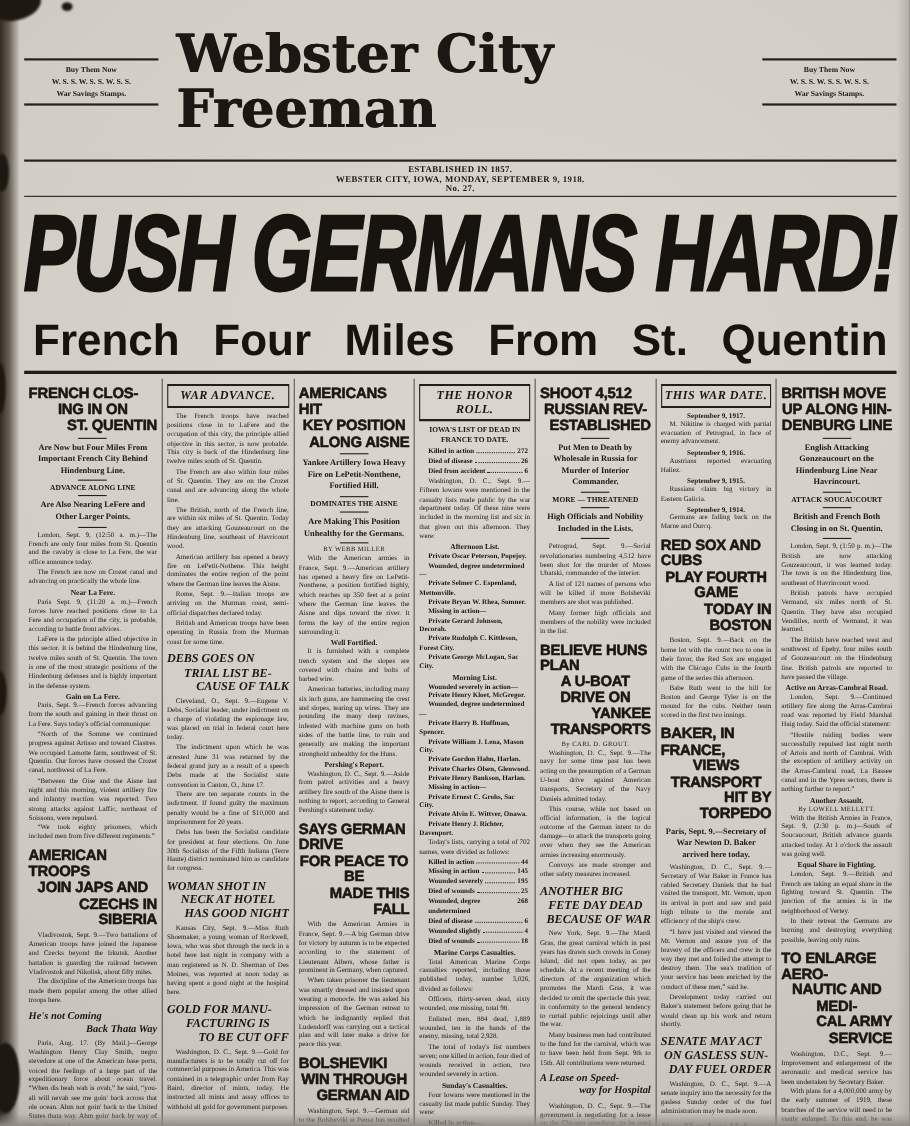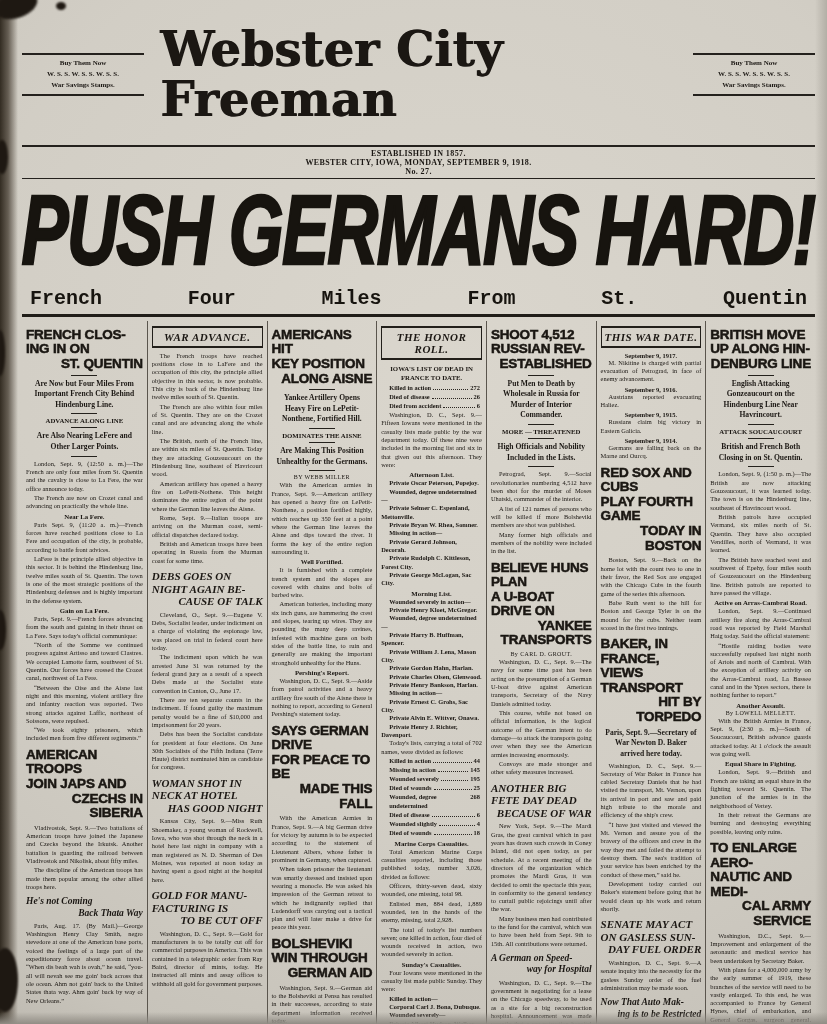--- a/index.html
+++ b/index.html
@@ -18,39 +18,39 @@
     text-shadow:1px 0 0 #1b1713;}
   .dateline{display:flex;justify-content:space-between;align-items:center;
     border-top:2px solid #24211d;border-bottom:1px solid #24211d;
     font-size:8px;font-weight:bold;letter-spacing:.4px;padding:2px 6px;margin-top:4px;flex-direction:column;}
 
   
   .banner{display:flex;justify-content:center;height:108px;margin-top:0;overflow:visible;font-style:italic;}
   .banner .txt{display:inline-block;white-space:nowrap;font-family:"Liberation Sans",sans-serif;
     font-weight:bold;font-size:84px;line-height:1.05;letter-spacing:-2px;color:#17140f;
     -webkit-text-stroke:2.2px #17140f;transform:scale(.84,1.16);transform-origin:center top;}
-  .subhead-row{font-family:Liberation Mono, monospace;font-weight:bold;font-size:20px;
+  .subhead-row{font-family:Liberation Sans, sans-serif;font-weight:bold;font-size:40px;
     text-align:justify;text-align-last:justify;padding:0 8px 4px;border-bottom:3px solid #201d18;
     line-height:1.15;color:#17140f;}
 
   
   .columns{display:flex;margin-top:4px;height:748px;overflow:hidden;}
   .col{flex:1 1 0;padding:2px 4px;overflow:hidden;}
   .col + .col{border-left:1px solid #5a554d;}
   .col:nth-child(1){flex:1.16;}
   .col:nth-child(2){flex:1.1;}
 
   .hl{margin:5px 0 3px;}
   .hl.display{font-family:Liberation Sans, sans-serif;font-weight:bold;font-size:13.5px;
     line-height:1.08;letter-spacing:-.2px;-webkit-text-stroke:.5px #17140f;}
   .hl.slab{font-family:"Liberation Serif",serif;font-style:italic;font-weight:bold;
     font-size:11px;line-height:1.14;}
   .hl.news{font-family:"Liberation Serif",serif;font-style:italic;font-weight:bold;
     font-size:9.5px;line-height:1.18;}
-  .al-l{text-align:left}.al-c{}.al-r{text-align:right}
+  .al-l{text-align:left}.al-c{text-align:center}.al-r{text-align:right}
 
   .boxhead{font-family:"Liberation Serif",serif;font-style:italic;font-weight:bold;
     font-size:11px;text-align:center;border:2px solid #221f1a;border-left-width:1px;
     border-right-width:1px;padding:3px 2px;margin:3px 0 4px;letter-spacing:.5px;}
   .deck{font-size:7.6px;font-weight:bold;text-align:center;margin:2px 2px;line-height:1.4;}
   .cross{font-size:6.8px;font-weight:bold;text-align:center;margin:2px 0 1px;}
   .byline{font-size:6px;text-align:center;margin:1px 0;letter-spacing:.4px;}
   .subhead{font-size:6.8px;font-weight:bold;text-align:center;margin:2px 0;line-height:1.35;}
   .datehead{font-size:6.5px;font-weight:bold;text-align:center;margin:2px 0 0;}
   .p{font-size:6.4px;line-height:1.3;text-align:justify;text-indent:8px;margin:0 0 1px;}
@@ -148,21 +148,21 @@
         <div class="col">
           <div class="boxhead">WAR ADVANCE.</div>
           <div class="p">The French troops have reached positions close in to LaFere and the occupation of this city, the principle allied objective in this sector, is now probable. This city is back of the Hindenburg line twelve miles south of St. Quentin.</div>
           <div class="p">The French are also within four miles of St. Quentin. They are on the Crozet canal and are advancing along the whole line.</div>
           <div class="p">The British, north of the French line, are within six miles of St. Quentin. Today they are attacking Gouzeaucourt on the Hindenburg line, southeast of Havricourt wood.</div>
           <div class="p">American artillery has opened a heavy fire on LePetit-Nothene. This height dominates the entire region of the point where the German line leaves the Aisne.</div>
           <div class="p">Rome, Sept. 9.—Italian troops are arriving on the Murman coast, semi-official dispatches declared today.</div>
           <div class="p">British and American troops have been operating in Russia from the Murman coast for some time.</div>
           <div class="hl slab">
             <div class="al-l">DEBS GOES ON</div>
-            <div class="al-c">NIGHT AGAIN BE-</div>
+            <div class="al-c">TRIAL LIST BE-</div>
             <div class="al-r">CAUSE OF TALK</div>
           </div>
           <div class="p">Cleveland, O., Sept. 9.—Eugene V. Debs, Socialist leader, under indictment on a charge of violating the espionage law, was placed on trial in federal court here today.</div>
           <div class="p">The indictment upon which he was arrested June 31 was returned by the federal grand jury as a result of a speech Debs made at the Socialist state convention in Canton, O., June 17.</div>
           <div class="p">There are ten separate counts in the indictment. If found guilty the maximum penalty would be a fine of $10,000 and imprisonment for 20 years.</div>
           <div class="p">Debs has been the Socialist candidate for president at four elections. On June 30th Socialists of the Fifth Indiana (Terre Haute) district nominated him as candidate for congress.</div>
           <div class="hl slab">
             <div class="al-l">WOMAN SHOT IN</div>
             <div class="al-c">NECK AT HOTEL</div>
             <div class="al-r">HAS GOOD NIGHT</div>
@@ -175,21 +175,21 @@
           </div>
           <div class="p">Washington, D. C., Sept. 9.—Gold for manufacturers is to be totally cut off for commercial purposes in America. This was contained in a telegraphic order from Ray Baird, director of mints, today. He instructed all mints and assay offices to withhold all gold for government purposes.</div>
         </div>
         <div class="col">
           <div class="hl display">
             <div class="al-l">AMERICANS HIT</div>
             <div class="al-c">KEY POSITION</div>
             <div class="al-r">ALONG AISNE</div>
           </div>
           <div class="rule"></div>
-          <div class="deck">Yankee Artillery Opens Heavy Fire on LePetit-Nonthene, Fortified Hill.</div>
+          <div class="deck">Yankee Artillery Iowa Heavy Fire on LePetit-Nonthene, Fortified Hill.</div>
           <div class="rule"></div>
           <div class="cross">DOMINATES THE AISNE</div>
           <div class="rule"></div>
           <div class="deck">Are Making This Position Unhealthy for the Germans.</div>
           <div class="rule"></div>
           <div class="byline">BY WEBB MILLER</div>
           <div class="p">With the American armies in France, Sept. 9.—American artillery has opened a heavy fire on LePetit-Nonthene, a position fortified highly, which reaches up 350 feet at a point where the German line leaves the Aisne and dips toward the river. It forms the key of the entire region surrounding it.</div>
           <div class="cross">Well Fortified.</div>
           <div class="p">It is furnished with a complete trench system and the slopes are covered with chains and bolts of barbed wire.</div>
           <div class="p">American batteries, including many six inch guns, are hammering the crest and slopes, tearing up wires. They are pounding the many deep ravines, infested with machine guns on both sides of the battle line, to ruin and generally are making the important stronghold unhealthy for the Huns.</div>
@@ -333,21 +333,21 @@
           <div class="p">This course, while not based on official information, is the logical outcome of the German intent to do damage—to attack the transports going over when they see the American armies increasing enormously.</div>
           <div class="p">Convoys are made stronger and other safety measures increased.</div>
           <div class="hl slab">
             <div class="al-l">ANOTHER BIG</div>
             <div class="al-c">FETE DAY DEAD</div>
             <div class="al-r">BECAUSE OF WAR</div>
           </div>
           <div class="p">New York, Sept. 9.—The Mardi Gras, the great carnival which in past years has drawn such crowds in Coney Island, did not open today, as per schedule. At a recent meeting of the directors of the organization which promotes the Mardi Gras, it was decided to omit the spectacle this year, in conformity to the general tendency to curtail public rejoicings until after the war.</div>
           <div class="p">Many business men had contributed to the fund for the carnival, which was to have been held from Sept. 9th to 15th. All contributions were returned.</div>
           <div class="hl news">
-            <div class="al-l">A German on Speed-</div>
+            <div class="al-l">A Lease on Speed-</div>
             <div class="al-r">way for Hospital</div>
           </div>
           <div class="p">Washington, D. C., Sept. 9.—The government is negotiating for a lease on the Chicago speedway, to be used as a site for a big reconstruction hospital. Announcement was made recently that a reconstruction hospital will be established at Fort Sheridan as soon as the troops now stationed there are moved to other posts. The speedway hospital, if established, would give Chicago a second institution, the two combining facilities to care for all the soldiers from the middle west invalided home from France.</div>
         </div>
         <div class="col">
           <div class="boxhead">THIS WAR DATE.</div>
           <div class="datehead">September 9, 1917.</div>
           <div class="p">M. Nikitine is charged with partial evacuation of Petrograd, in face of enemy advancement.</div>
           <div class="datehead">September 9, 1916.</div>
           <div class="p">Austrians reported evacuating Haliez.</div>

